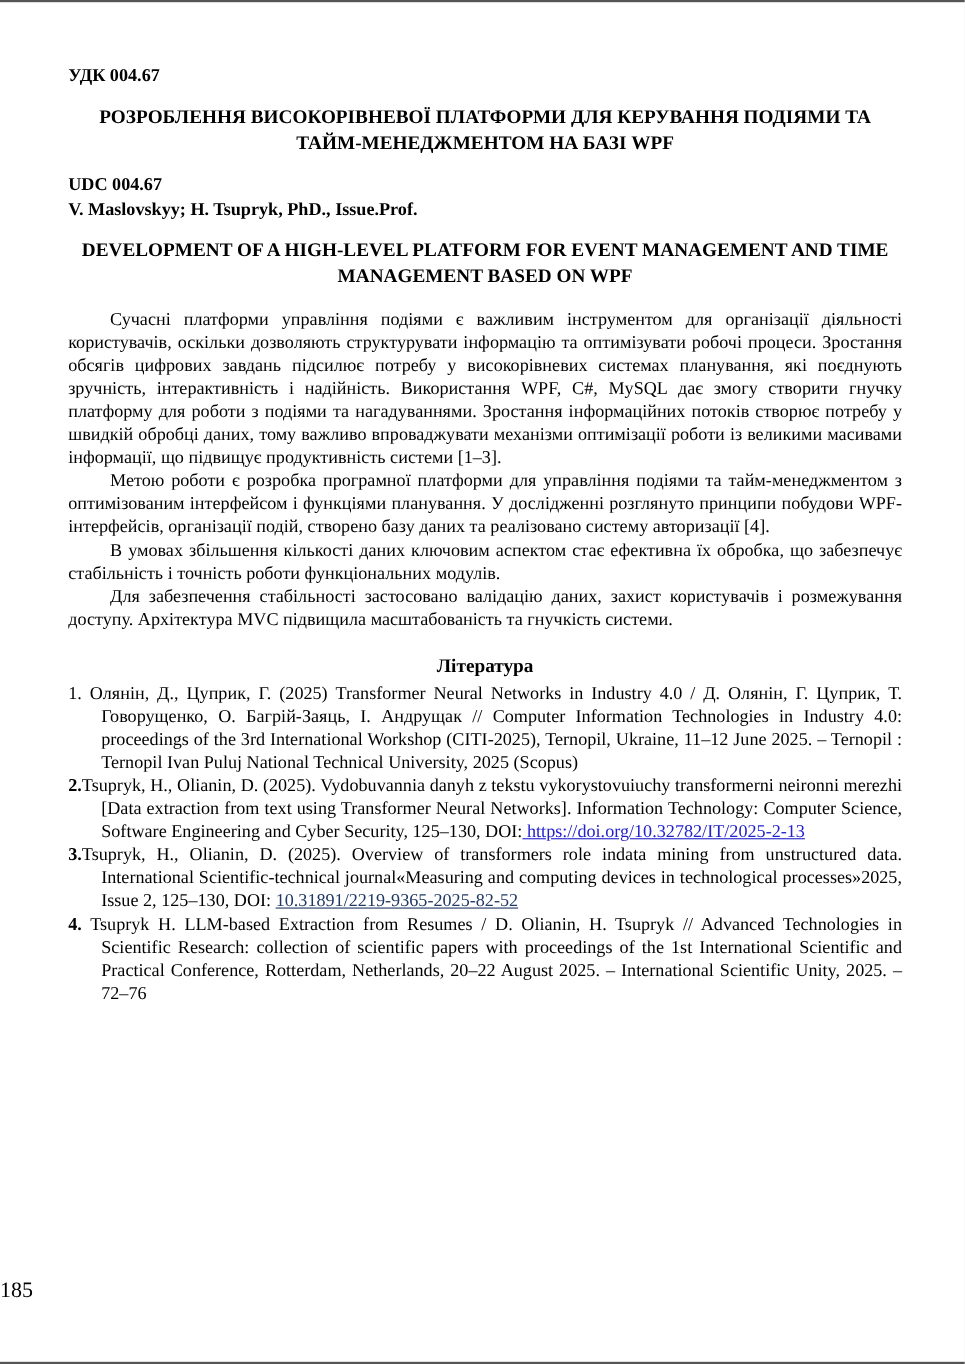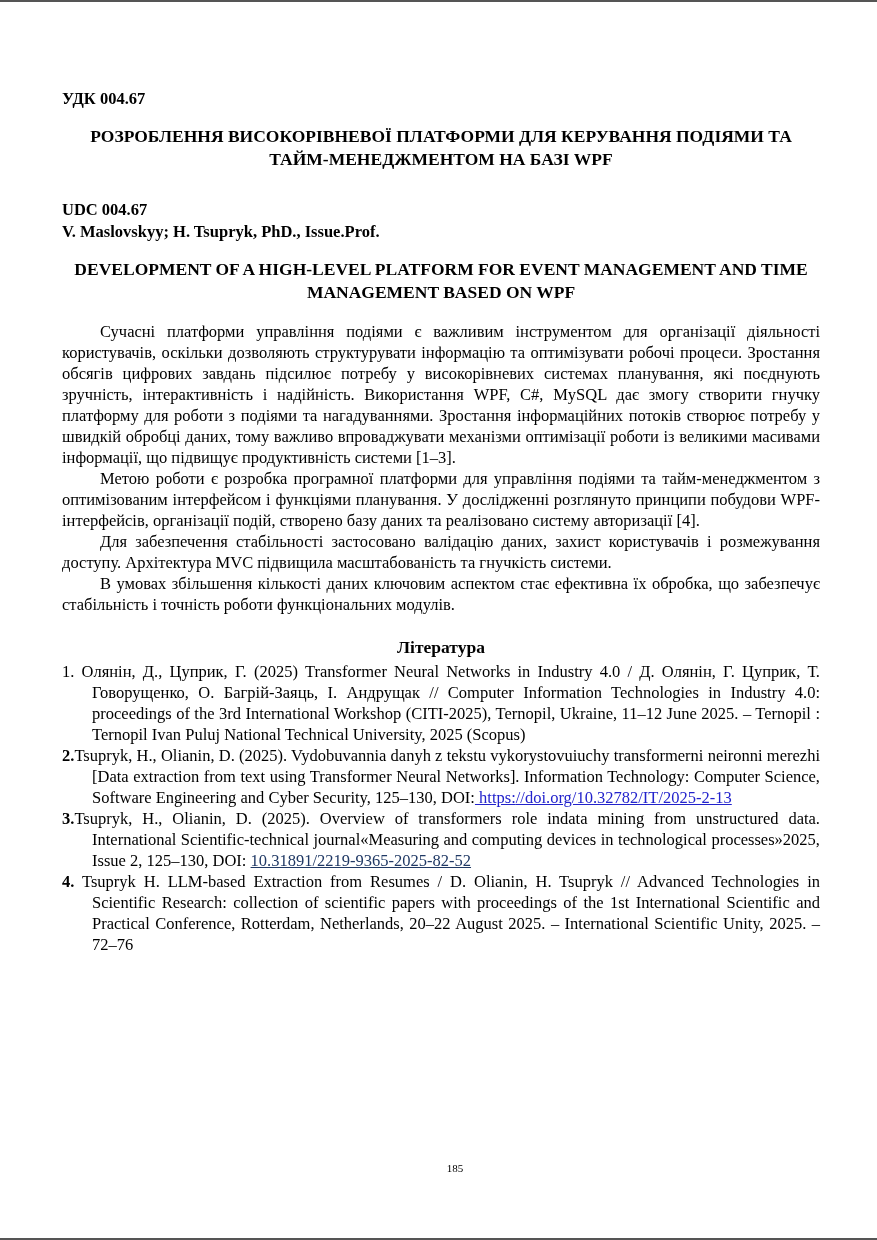--- a/index.html
+++ b/index.html
@@ -26,31 +26,31 @@
     overflow: hidden;
   }
   .content {
     position: absolute;
     left: 62px;
     top: 56px;
     width: 758px;
     font-size: 16.5px;
     line-height: 21px;
   }
-  .hdr-block { line-height: 22.5px; margin-top: 30px; }
+  .hdr-block { line-height: 22.5px; }
   .bold { font-weight: bold; }
   .line { display: block; }
   .title {
     font-weight: bold;
     text-align: center;
     font-size: 17.5px;
     line-height: 23px;
     margin: 14px 0 0 0;
   }
-  .en-hdr { margin-top: 28px; line-height: 22.5px; }
+  .en-hdr { margin-top: 16px; line-height: 22.5px; }
   .abstract { margin-top: 17px; }
   .abstract p {
     margin: 0;
     text-align: justify;
     text-indent: 38px;
   }
   .ref-heading {
     font-weight: bold;
     text-align: center;
     font-size: 17.5px;
@@ -75,23 +75,21 @@
   a.doi-link-navy {
     color: var(--link-navy);
     text-decoration: underline;
     cursor: pointer;
   }
   .page-number {
     position: absolute;
     left: 0;
     width: 100%;
     top: 1160px;
-    text-align: center;
-    font-size: 11px;
-    padding-left: 33px;
+    font-size: 20px;
   }
 </style>
 </head>
 <body>
 
 <div class="page">
   <div class="content">
 
     <div class="hdr-block">
       <span class="line bold">УДК 004.67</span>
@@ -102,22 +100,22 @@
     <div class="en-hdr">
       <span class="line bold">UDC 004.67</span>
       <span class="line bold">V. Maslovskyy; H. Tsupryk, PhD., Issue.Prof.</span>
     </div>
 
     <div class="title">DEVELOPMENT OF A HIGH-LEVEL PLATFORM FOR EVENT MANAGEMENT AND TIME MANAGEMENT BASED ON WPF</div>
 
     <div class="abstract">
       <p>Сучасні платформи управління подіями є важливим інструментом для організації діяльності користувачів, оскільки дозволяють структурувати інформацію та оптимізувати робочі процеси. Зростання обсягів цифрових завдань підсилює потребу у високорівневих системах планування, які поєднують зручність, інтерактивність і надійність. Використання WPF, C#, MySQL дає змогу створити гнучку платформу для роботи з подіями та нагадуваннями. Зростання інформаційних потоків створює потребу у швидкій обробці даних, тому важливо впроваджувати механізми оптимізації роботи із великими масивами інформації, що підвищує продуктивність системи [1–3].</p>
       <p>Метою роботи є розробка програмної платформи для управління подіями та тайм-менеджментом з оптимізованим інтерфейсом і функціями планування. У дослідженні розглянуто принципи побудови WPF-інтерфейсів, організації подій, створено базу даних та реалізовано систему авторизації [4].</p>
+      <p>В умовах збільшення кількості даних ключовим аспектом стає ефективна їх обробка, що забезпечує стабільність і точність роботи функціональних модулів.</p>
       <p>Для забезпечення стабільності застосовано валідацію даних, захист користувачів і розмежування доступу. Архітектура MVC підвищила масштабованість та гнучкість системи.</p>
-      <p>В умовах збільшення кількості даних ключовим аспектом стає ефективна їх обробка, що забезпечує стабільність і точність роботи функціональних модулів.</p>
     </div>
 
     <div class="ref-heading">Література</div>
 
     <div class="ref-list">
 
       <div class="ref"><span class="marker">1.</span><span> Олянін, Д., Цуприк, Г. (2025) Transformer Neural Networks in Industry 4.0 / Д. Олянін, Г. Цуприк, Т. Говорущенко, О. Багрій-Заяць, І. Андрущак // Computer Information Technologies in Industry 4.0: proceedings of the 3rd International Workshop (CITI-2025), Ternopil, Ukraine, 11–12 June 2025. – Ternopil : Ternopil Ivan Puluj National Technical University, 2025 (Scopus)</span></div>
 
       <div class="ref"><span class="marker bold-marker">2.</span><span>Tsupryk, H., Olianin, D. (2025). Vydobuvannia danyh z tekstu vykorystovuiuchy transformerni neironni merezhi [Data extraction from text using Transformer Neural Networks]. Information Technology: Computer Science, Software Engineering and Cyber Security, 125–130, DOI:</span><a class="doi-link-blue"><span> https:</span><wbr><span>//doi.org/10.32782/IT/2025-2-13</span></a></div>
 

